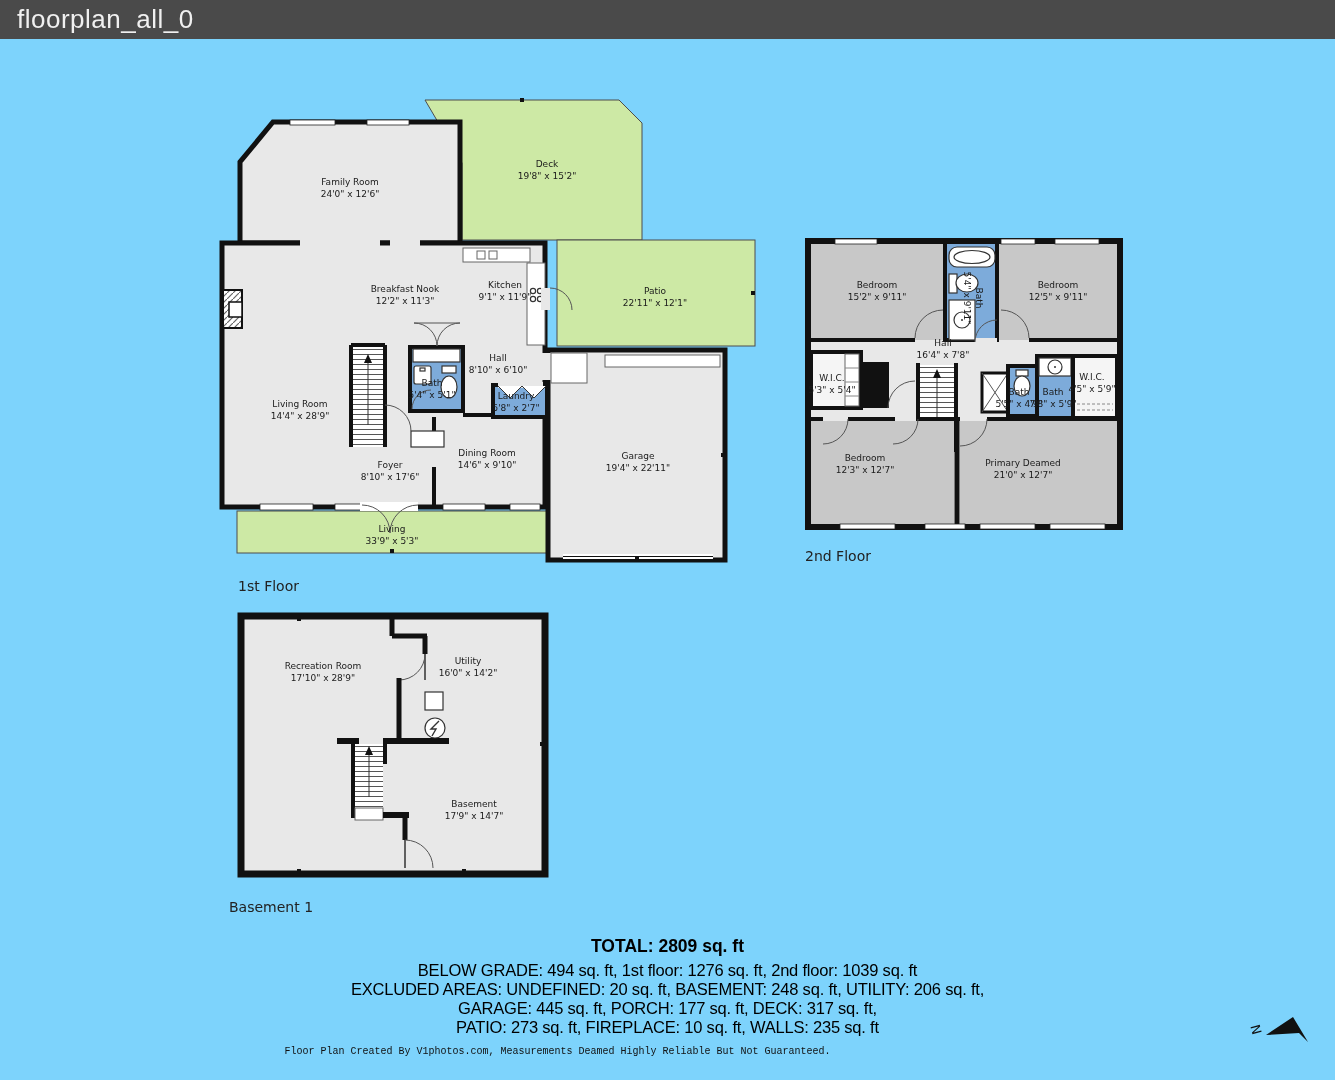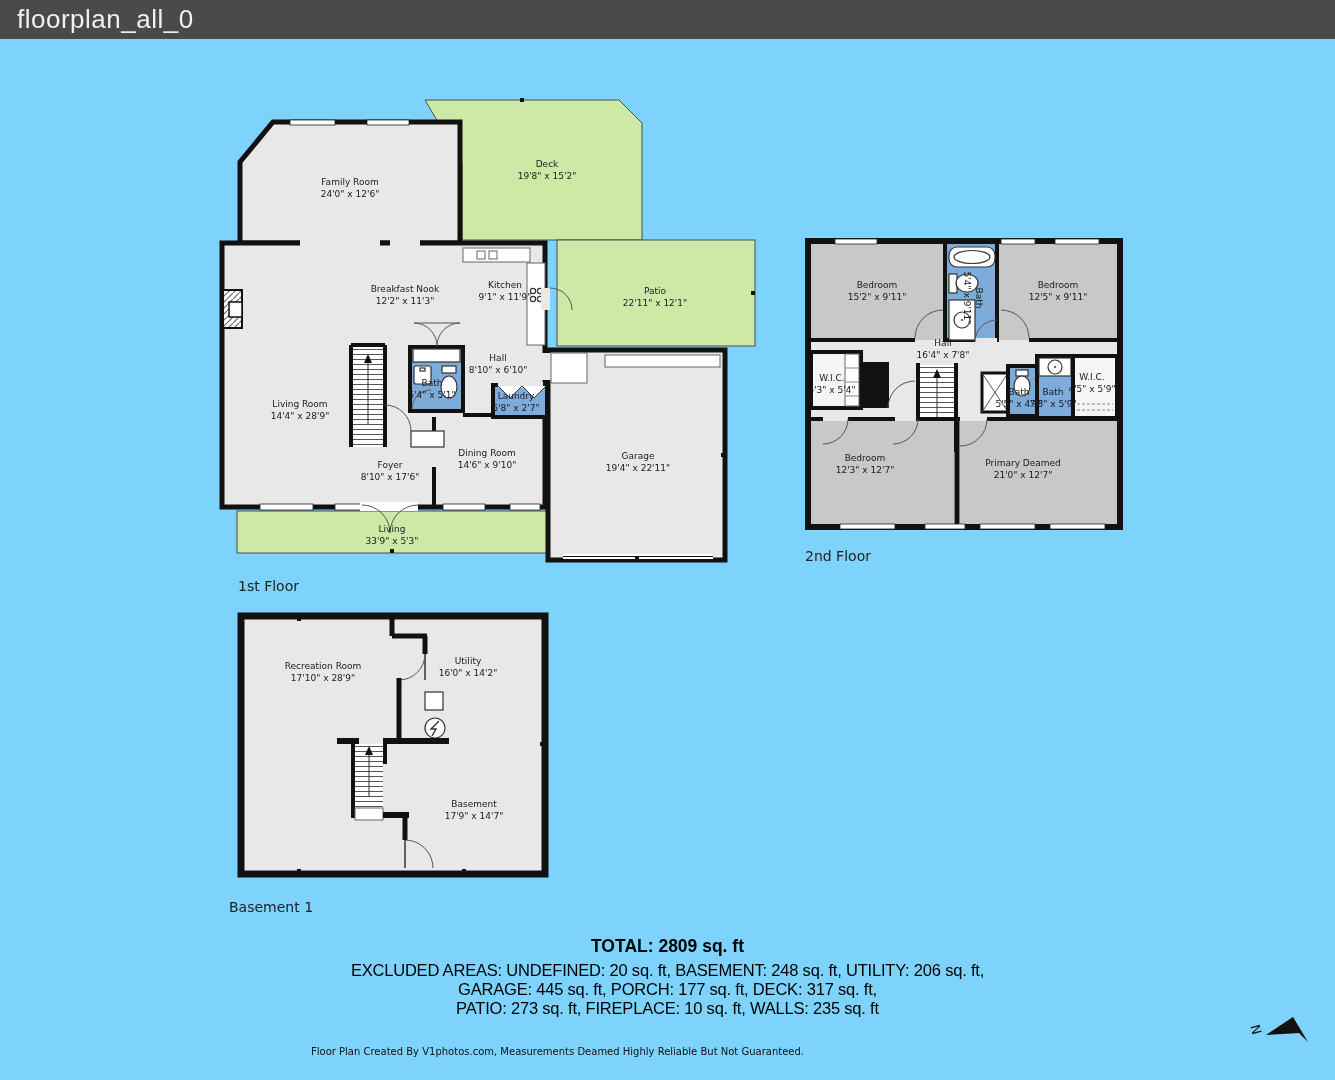--- a/index.html
+++ b/index.html
@@ -27,21 +27,21 @@
   .rlabel{position:absolute;transform:translate(-50%,-50%);text-align:center;
           font-size:9px;line-height:1.35;color:#1a1a1a;white-space:nowrap;}
   .rlabel span{display:block;}
   .rlabel.vert{transform:translate(-50%,-50%) rotate(90deg);}
   .fcap{position:absolute;font-size:14px;color:#222;}
   .summary{position:absolute;left:0;top:936px;width:1335px;text-align:center;color:#000;
            font-family:"Liberation Sans",sans-serif;}
   .summary .total{font-size:17.5px;font-weight:bold;margin-bottom:4px;}
   .summary .line{font-size:16.5px;line-height:19px;letter-spacing:-0.2px;}
   .footer{position:absolute;left:0;top:1046px;width:1115px;text-align:center;
-          font-size:10px;color:#111;}
+          font-size:10px;color:#111;font-family:Liberation Mono, monospace;}
   .compassN{position:absolute;left:1251px;top:1022px;font-size:13px;color:#111;
             transform:rotate(75deg);font-weight:500;}
 </style>
 </head>
 <body>
 
 <div class="screen">
 
   <div class="titlebar">
     <span>floorplan_all_0</span>
@@ -351,20 +351,21 @@
       <span>16'0" x 14'2"</span>
     </div>
   <div class="rlabel" style="left:474px;top:810px">
     <span>Basement</span>
       <span>17'9" x 14'7"</span>
     </div>
   <div class="fcap" style="left:229px;top:899px">Basement 1</div>
 
   <div class="summary">
     <div class="total">TOTAL: 2809 sq. ft</div>
+    <div class="line">BELOW GRADE: 494 sq. ft, 1st floor: 1276 sq. ft, 2nd floor: 1039 sq. ft</div>
     <div class="line">EXCLUDED AREAS: UNDEFINED: 20 sq. ft, BASEMENT: 248 sq. ft, UTILITY: 206 sq. ft,</div>
     <div class="line">GARAGE: 445 sq. ft, PORCH: 177 sq. ft, DECK: 317 sq. ft,</div>
     <div class="line">PATIO: 273 sq. ft, FIREPLACE: 10 sq. ft, WALLS: 235 sq. ft</div>
   </div>
 
   <div class="footer">Floor Plan Created By V1photos.com, Measurements Deamed Highly Reliable But Not Guaranteed.</div>
 
   <svg class="plan" style="left:1235px;top:1005px" width="90" height="60" viewBox="0 0 90 60">
     <polygon points="31,30 58,12 73,37 64,28" fill="#111"></polygon>
   </svg>

